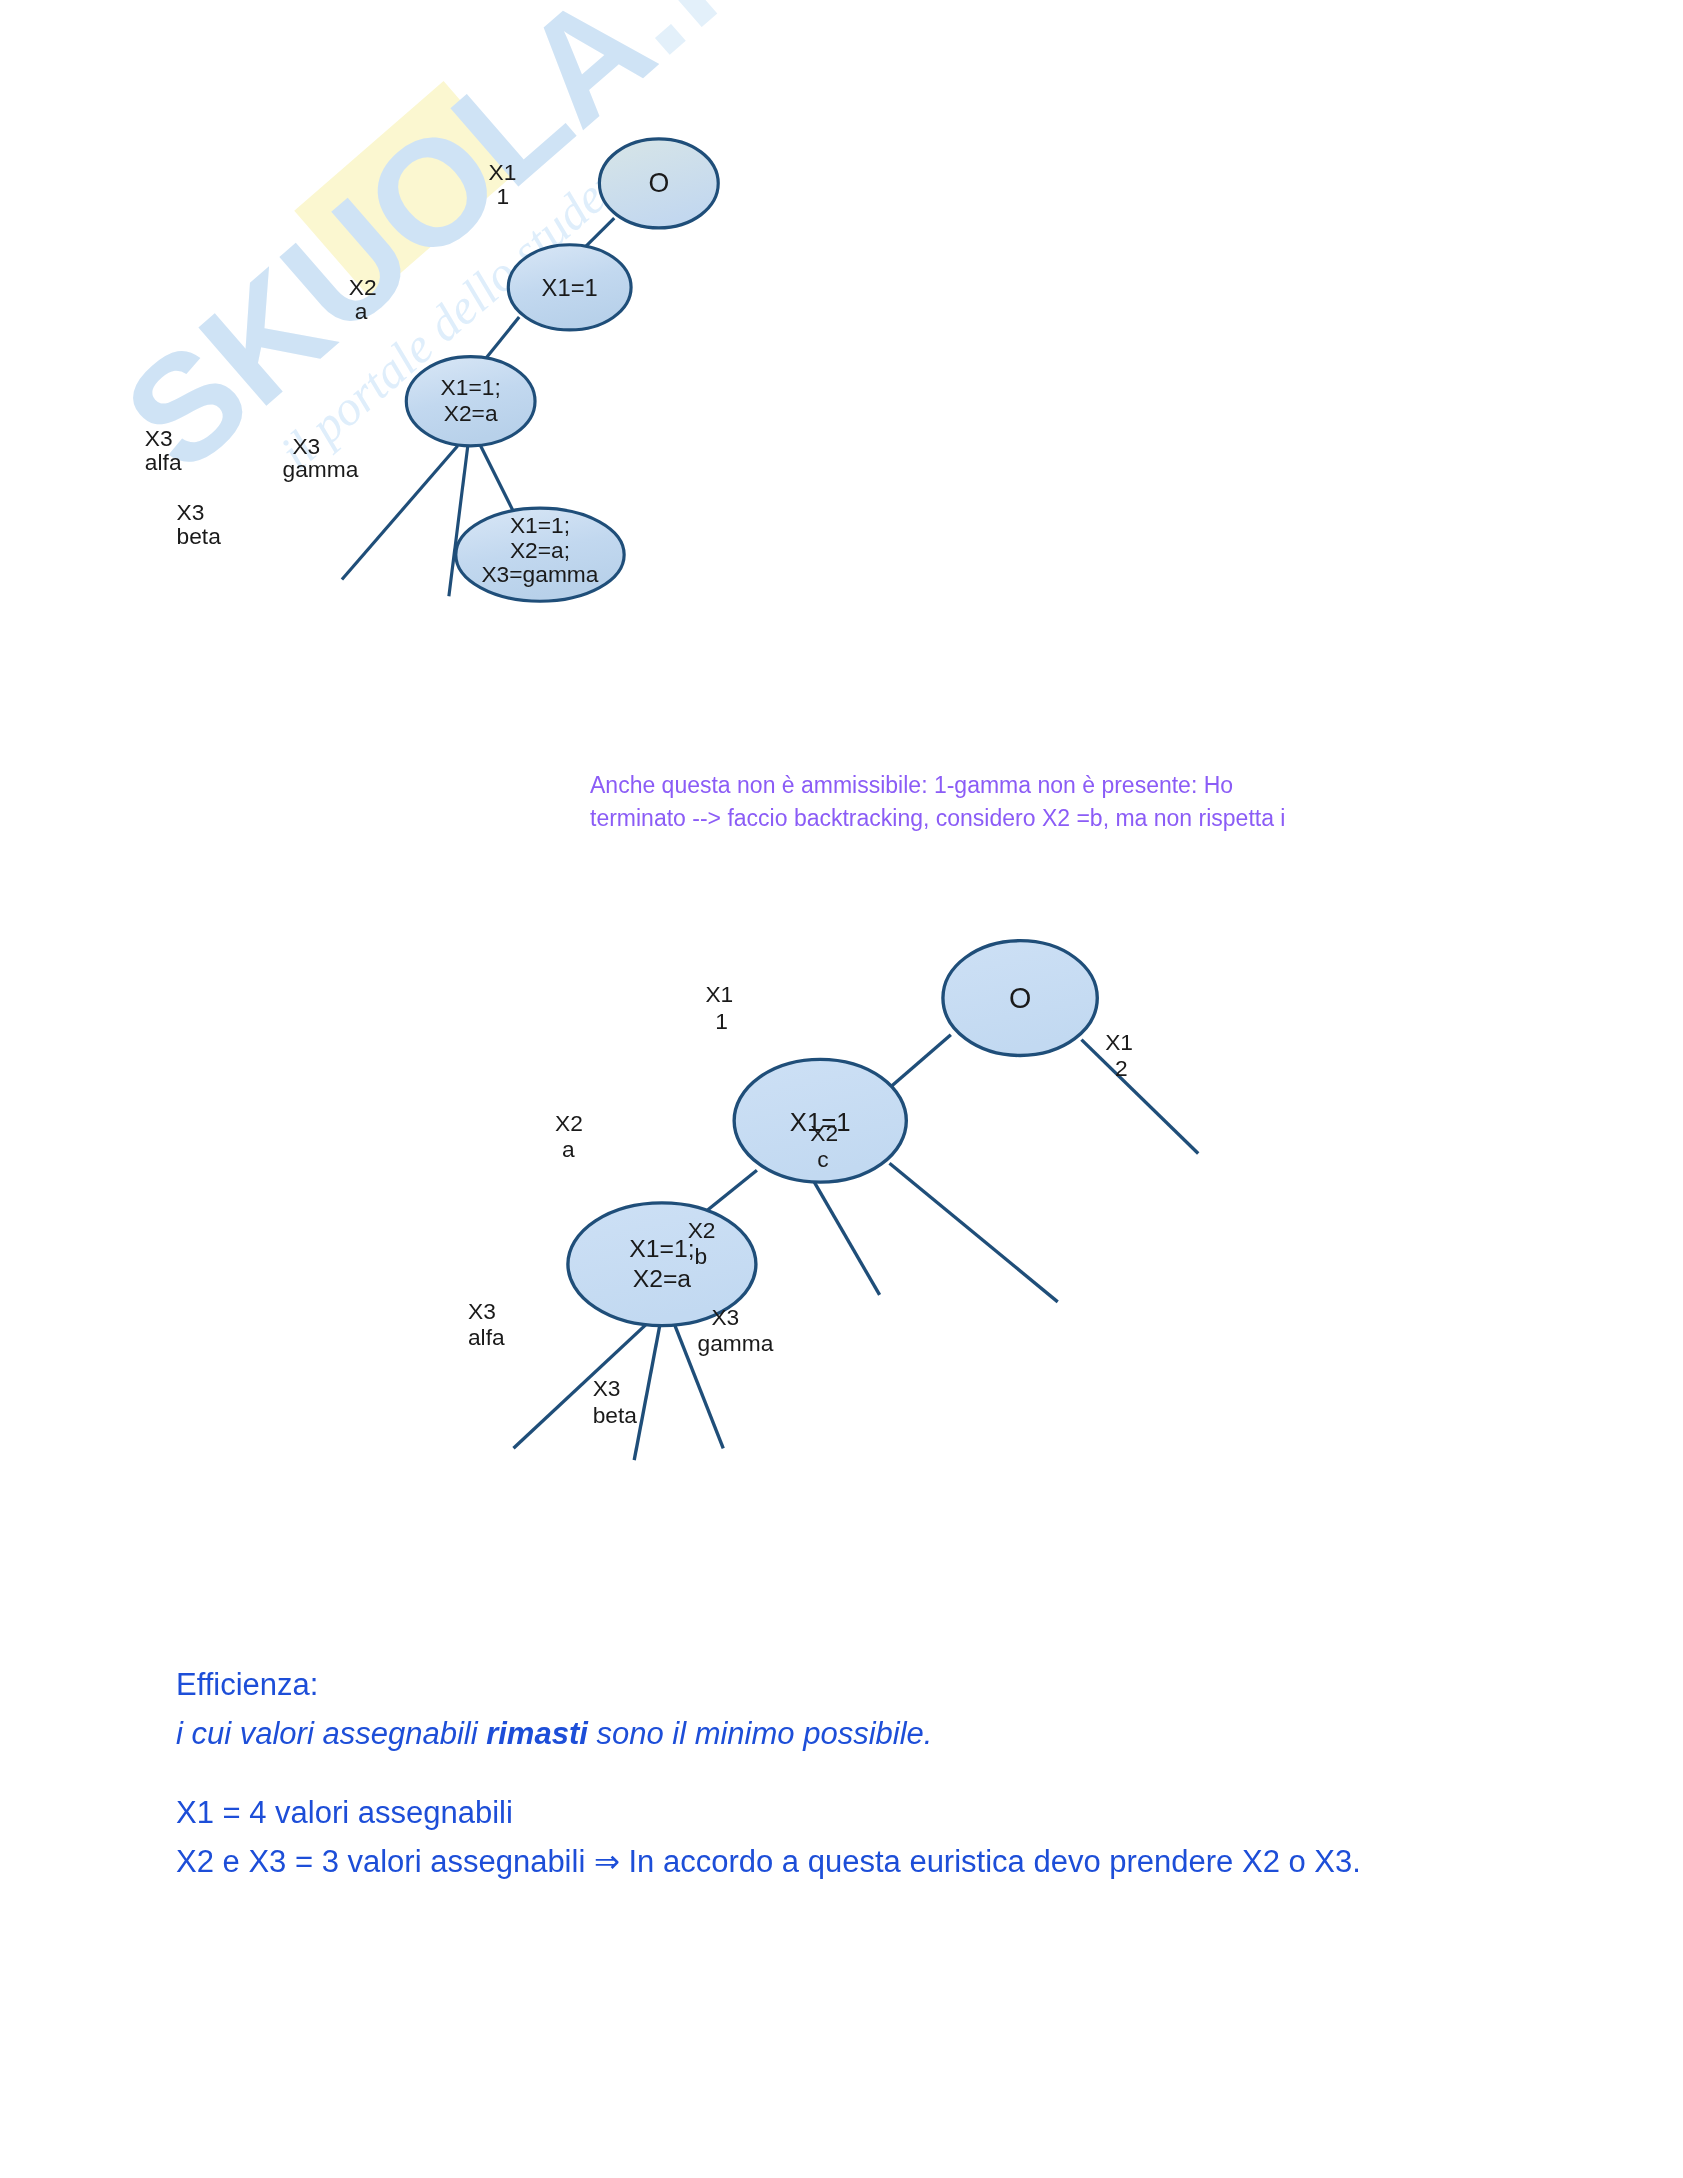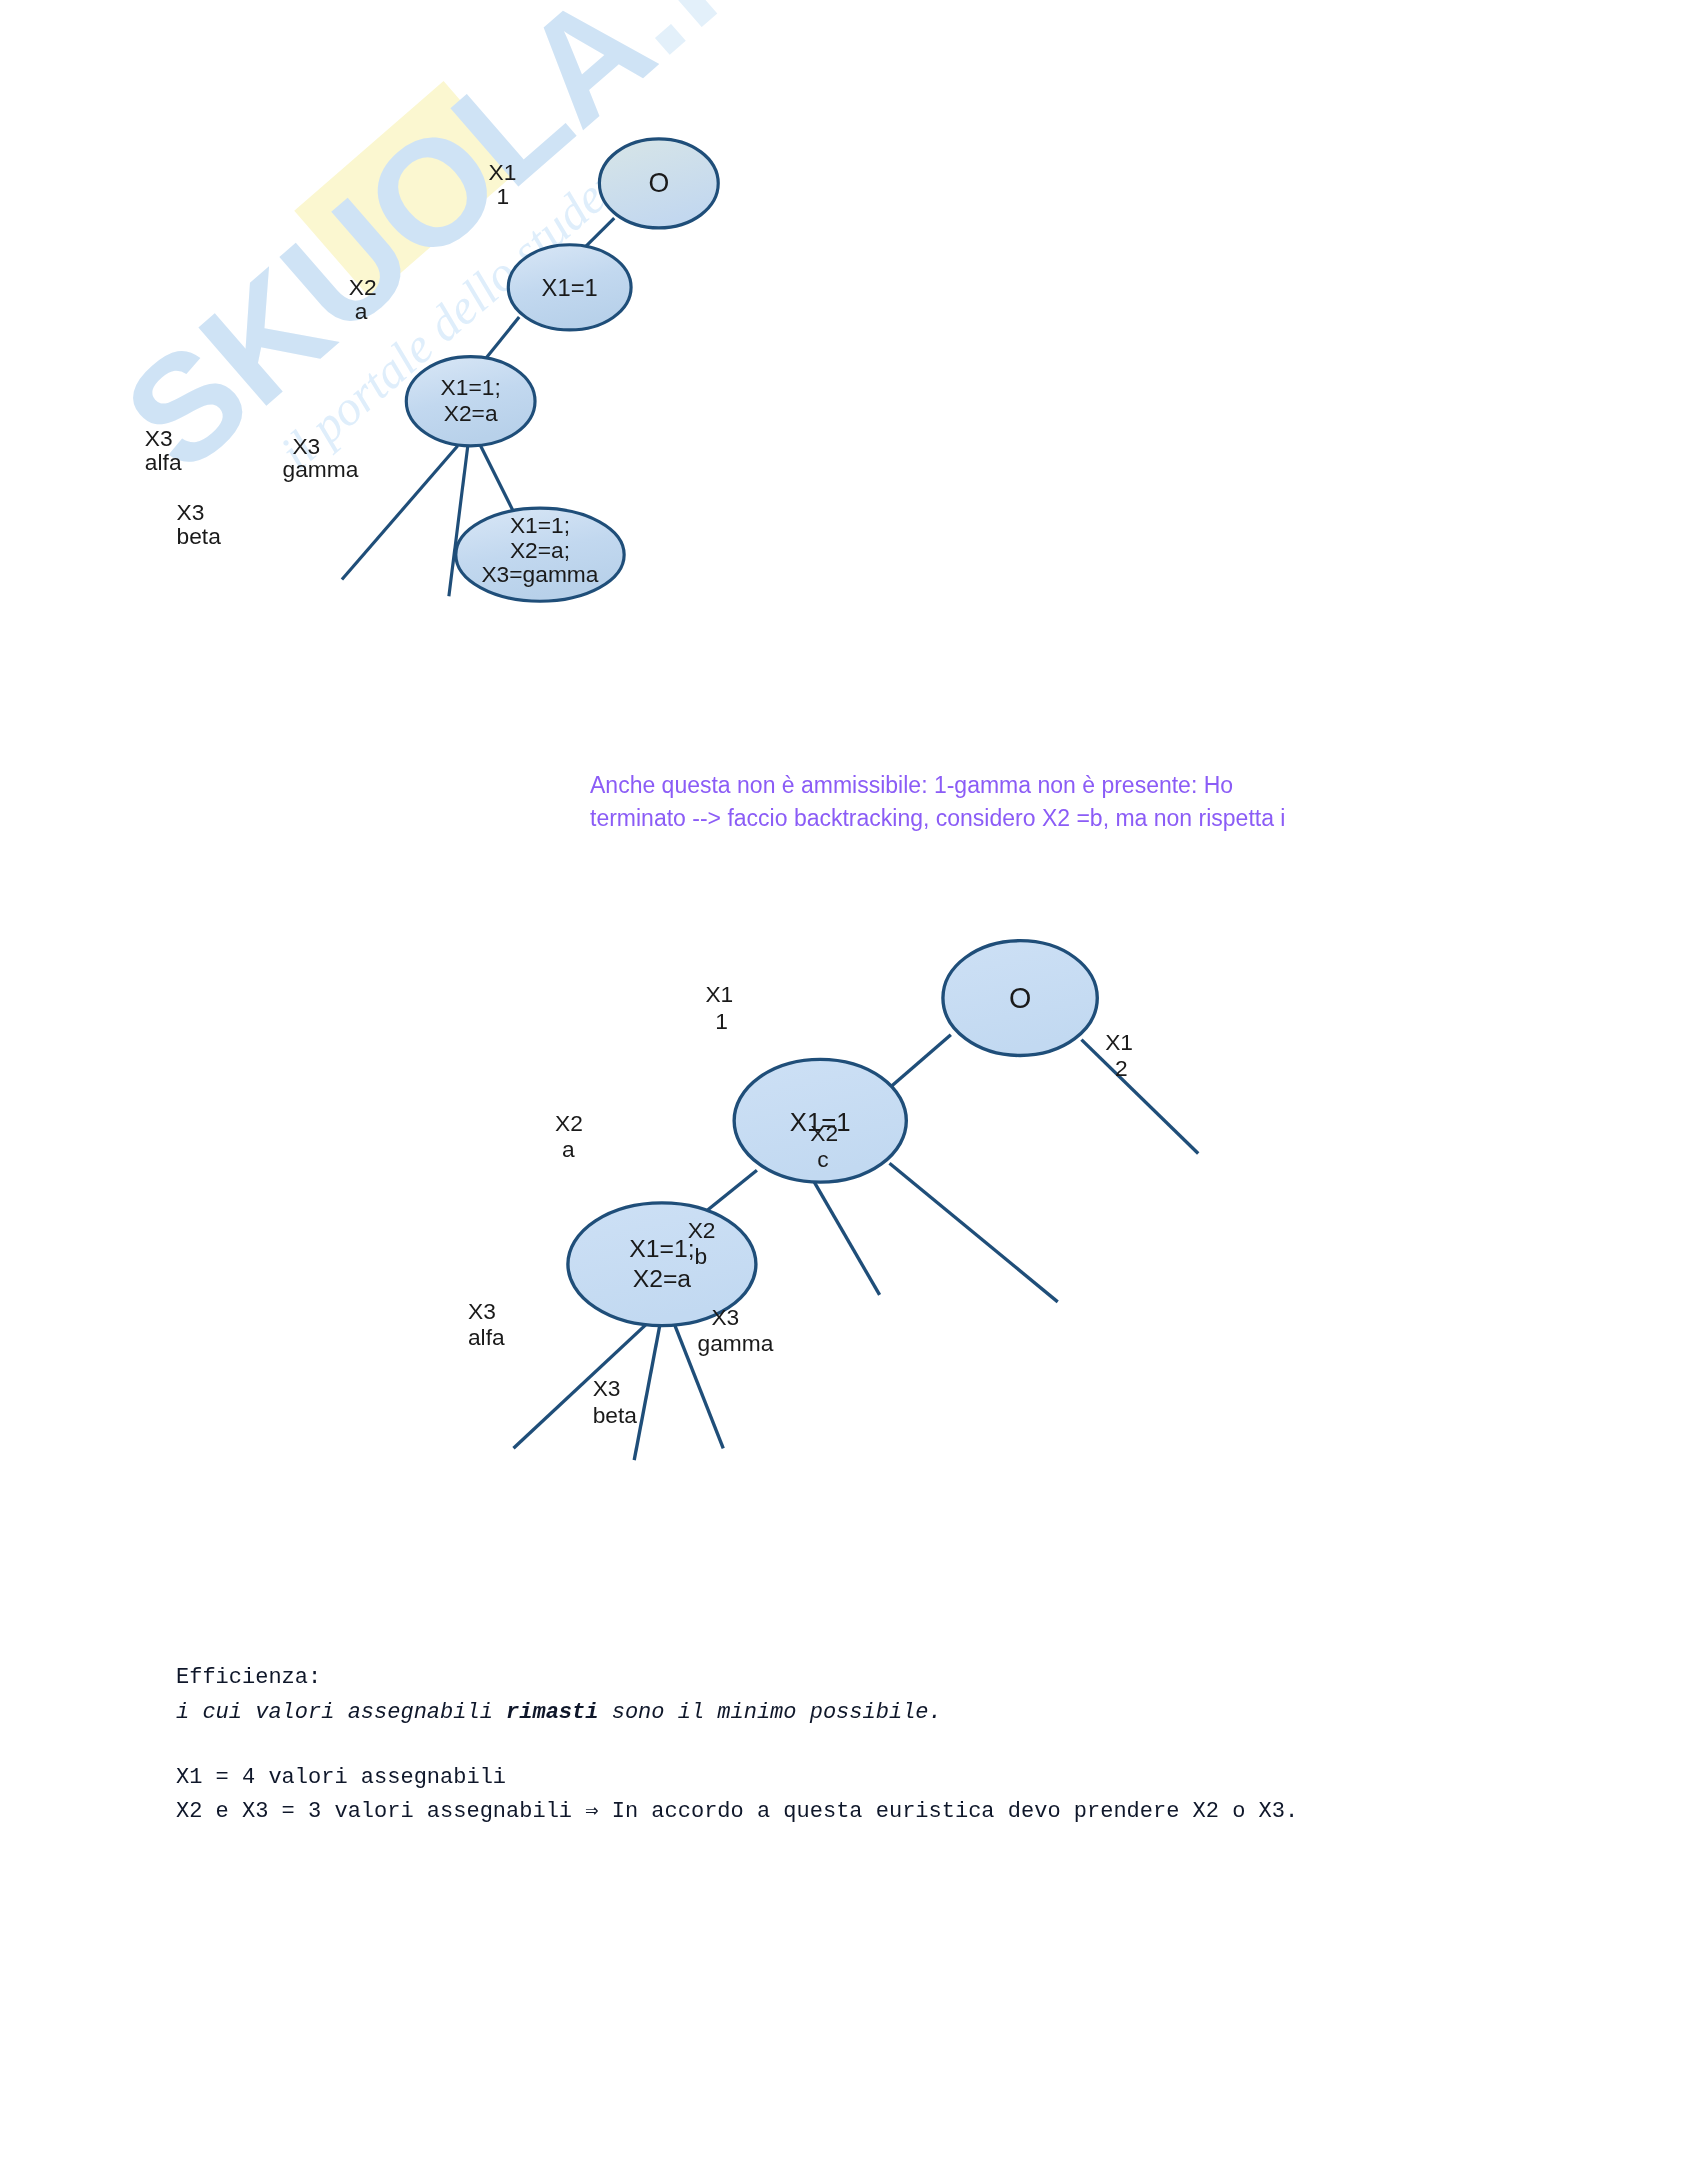--- a/index.html
+++ b/index.html
@@ -34,24 +34,23 @@
     fill:#1a1a1a;
     font-size:23px;
   }
 
   
   #prose {
     position:absolute;
     left:176px; top:1661px;
     width:1297px;
     z-index:3;
-    font-size:22px;
+    font-size:31px;
     line-height:1.58;
-    color:#0f172a;
-    font-family:Liberation Mono, monospace;
+    color:#1d4ed8;
   }
   #prose p { margin:0 0 0 0; }
   #prose .gap { height:30px; }
   .it { font-style:italic; }
   .bi { font-style:italic; font-weight:bold; }
 </style>
 </head>
 <body>
 
 <svg id="watermark" viewBox="0 0 680 560">

